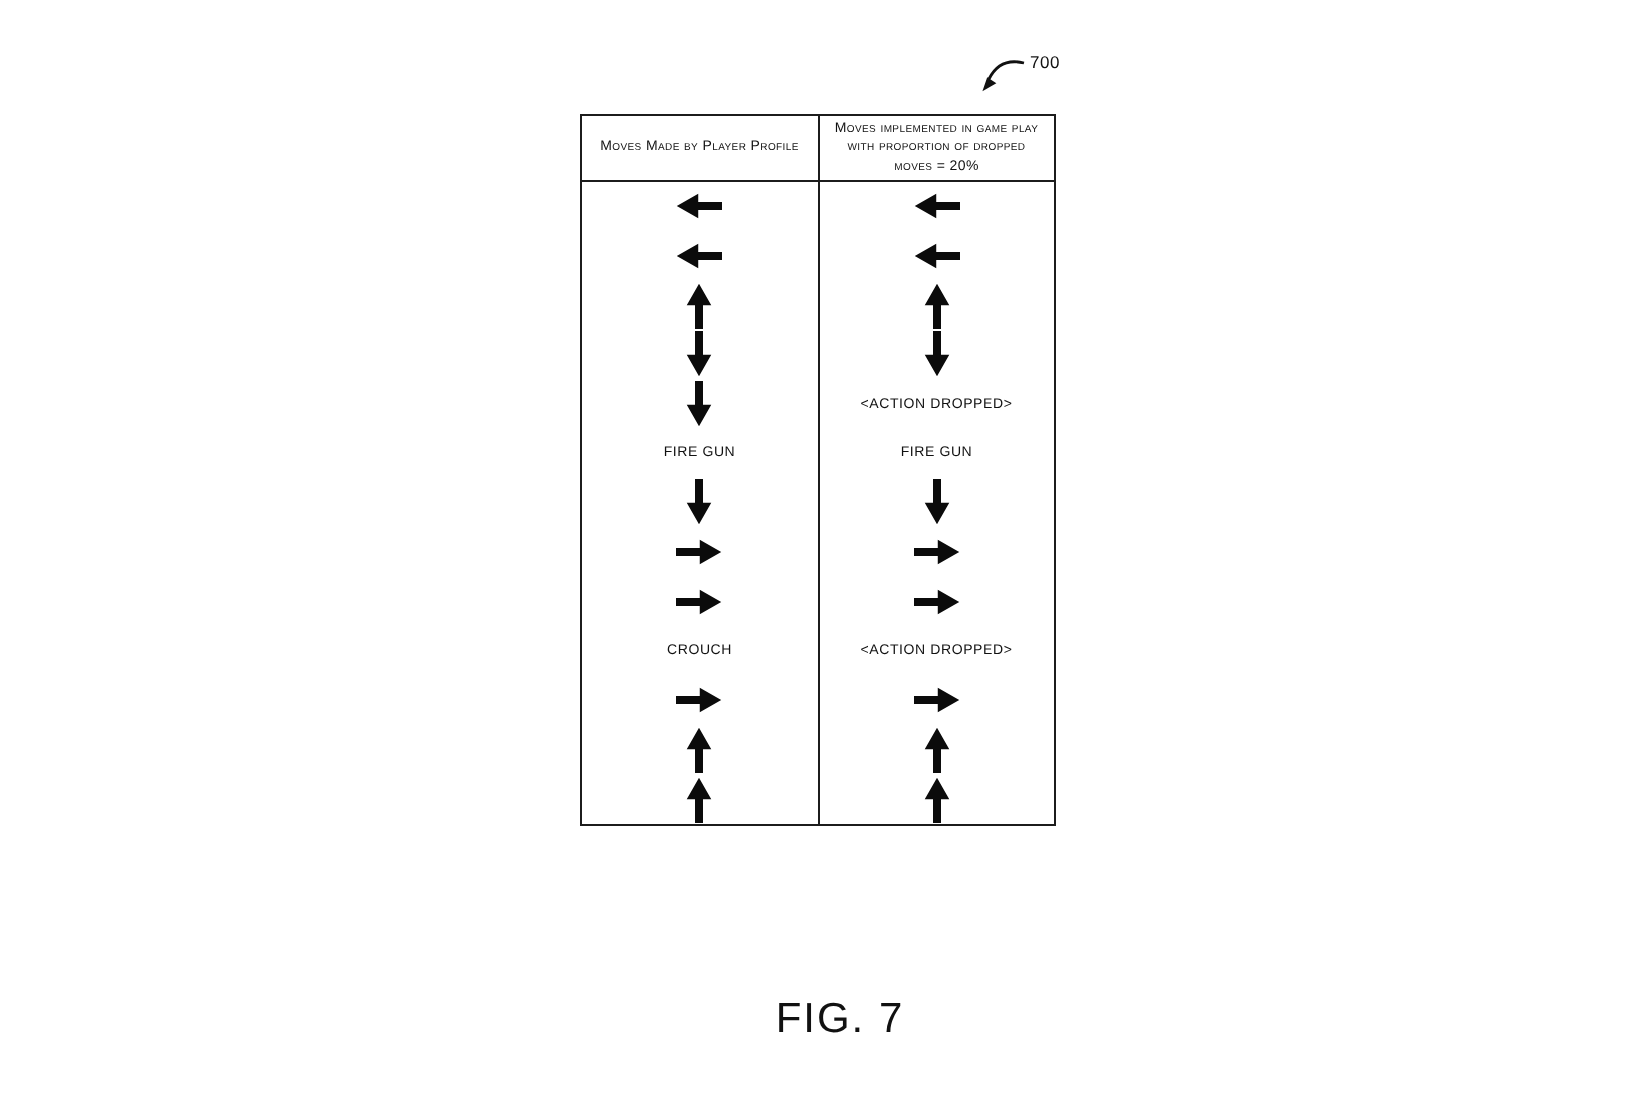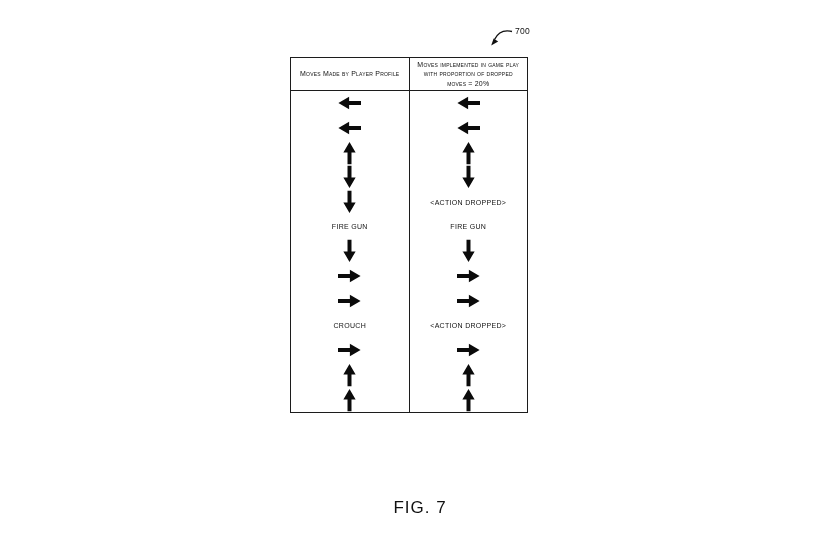--- a/index.html
+++ b/index.html
@@ -97,21 +97,21 @@
   .arrow-up    { transform: rotate(-90deg); }
   .arrow-down  { transform: rotate(90deg); }
 
   
   .fig-caption {
     position: absolute;
     left: 290px;
     top: 498px;
     width: 260px;
     text-align: center;
-    font-size: 17px;
+    font-size: 21px;
     letter-spacing: 1px;
     color: #111111;
   }
 </style>
 </head>
 <body>
 
 <div class="canvas">
 
   <div class="ref-callout">

